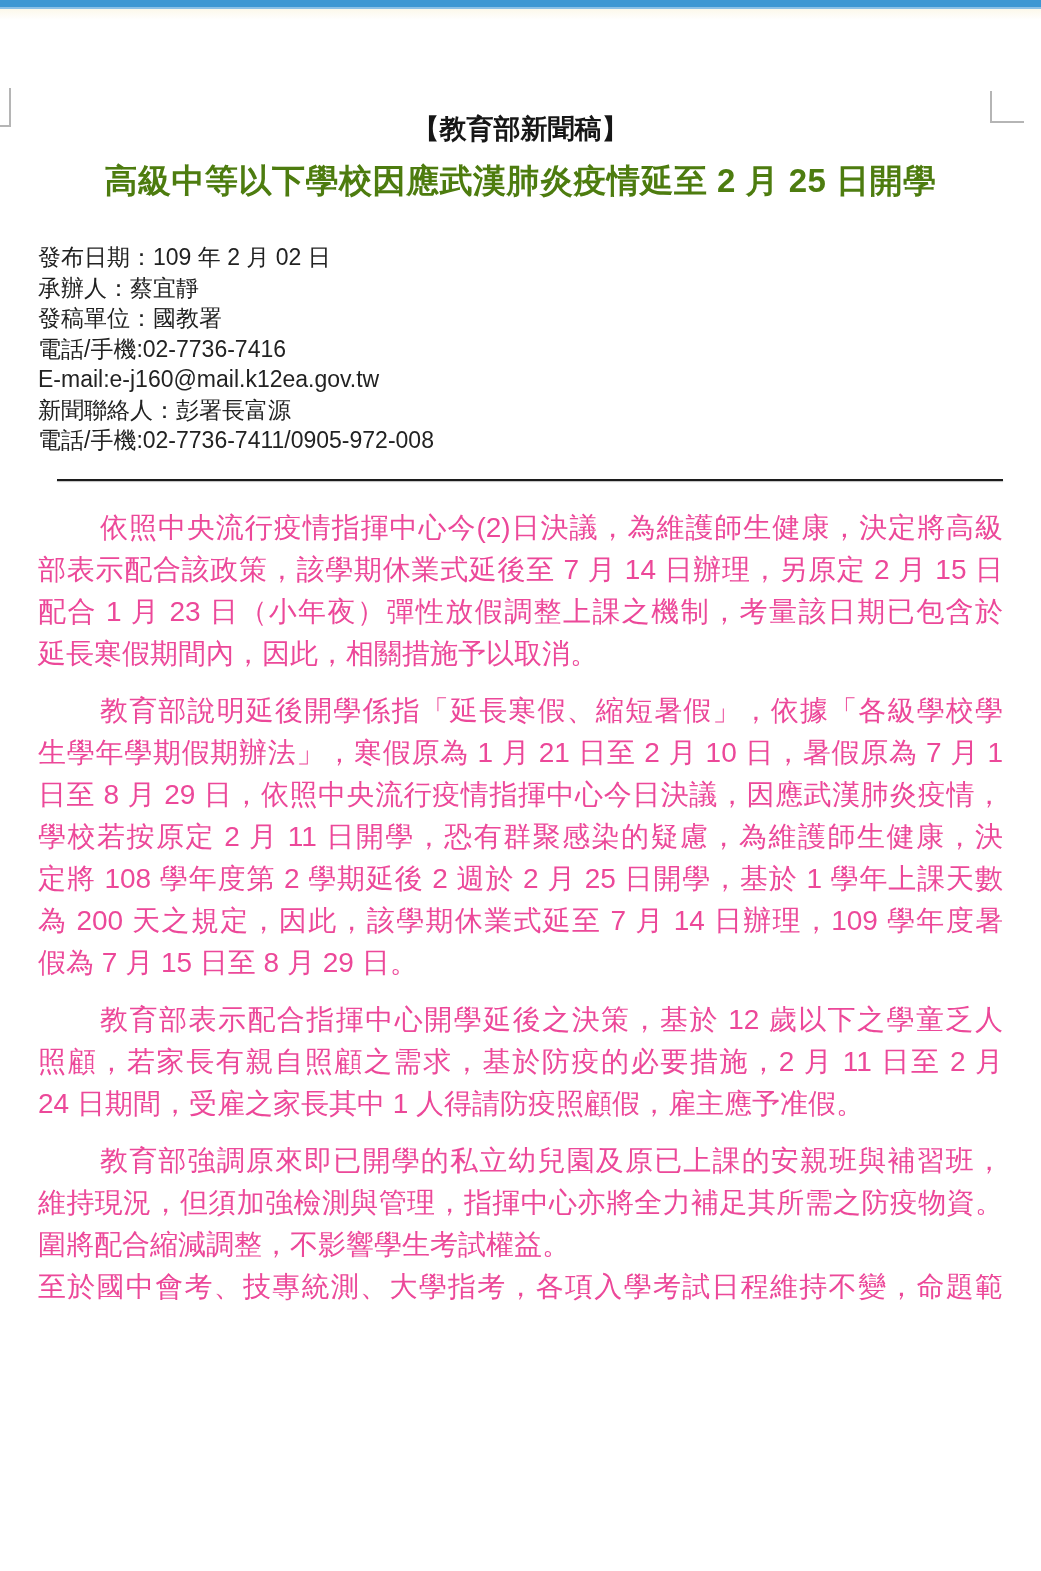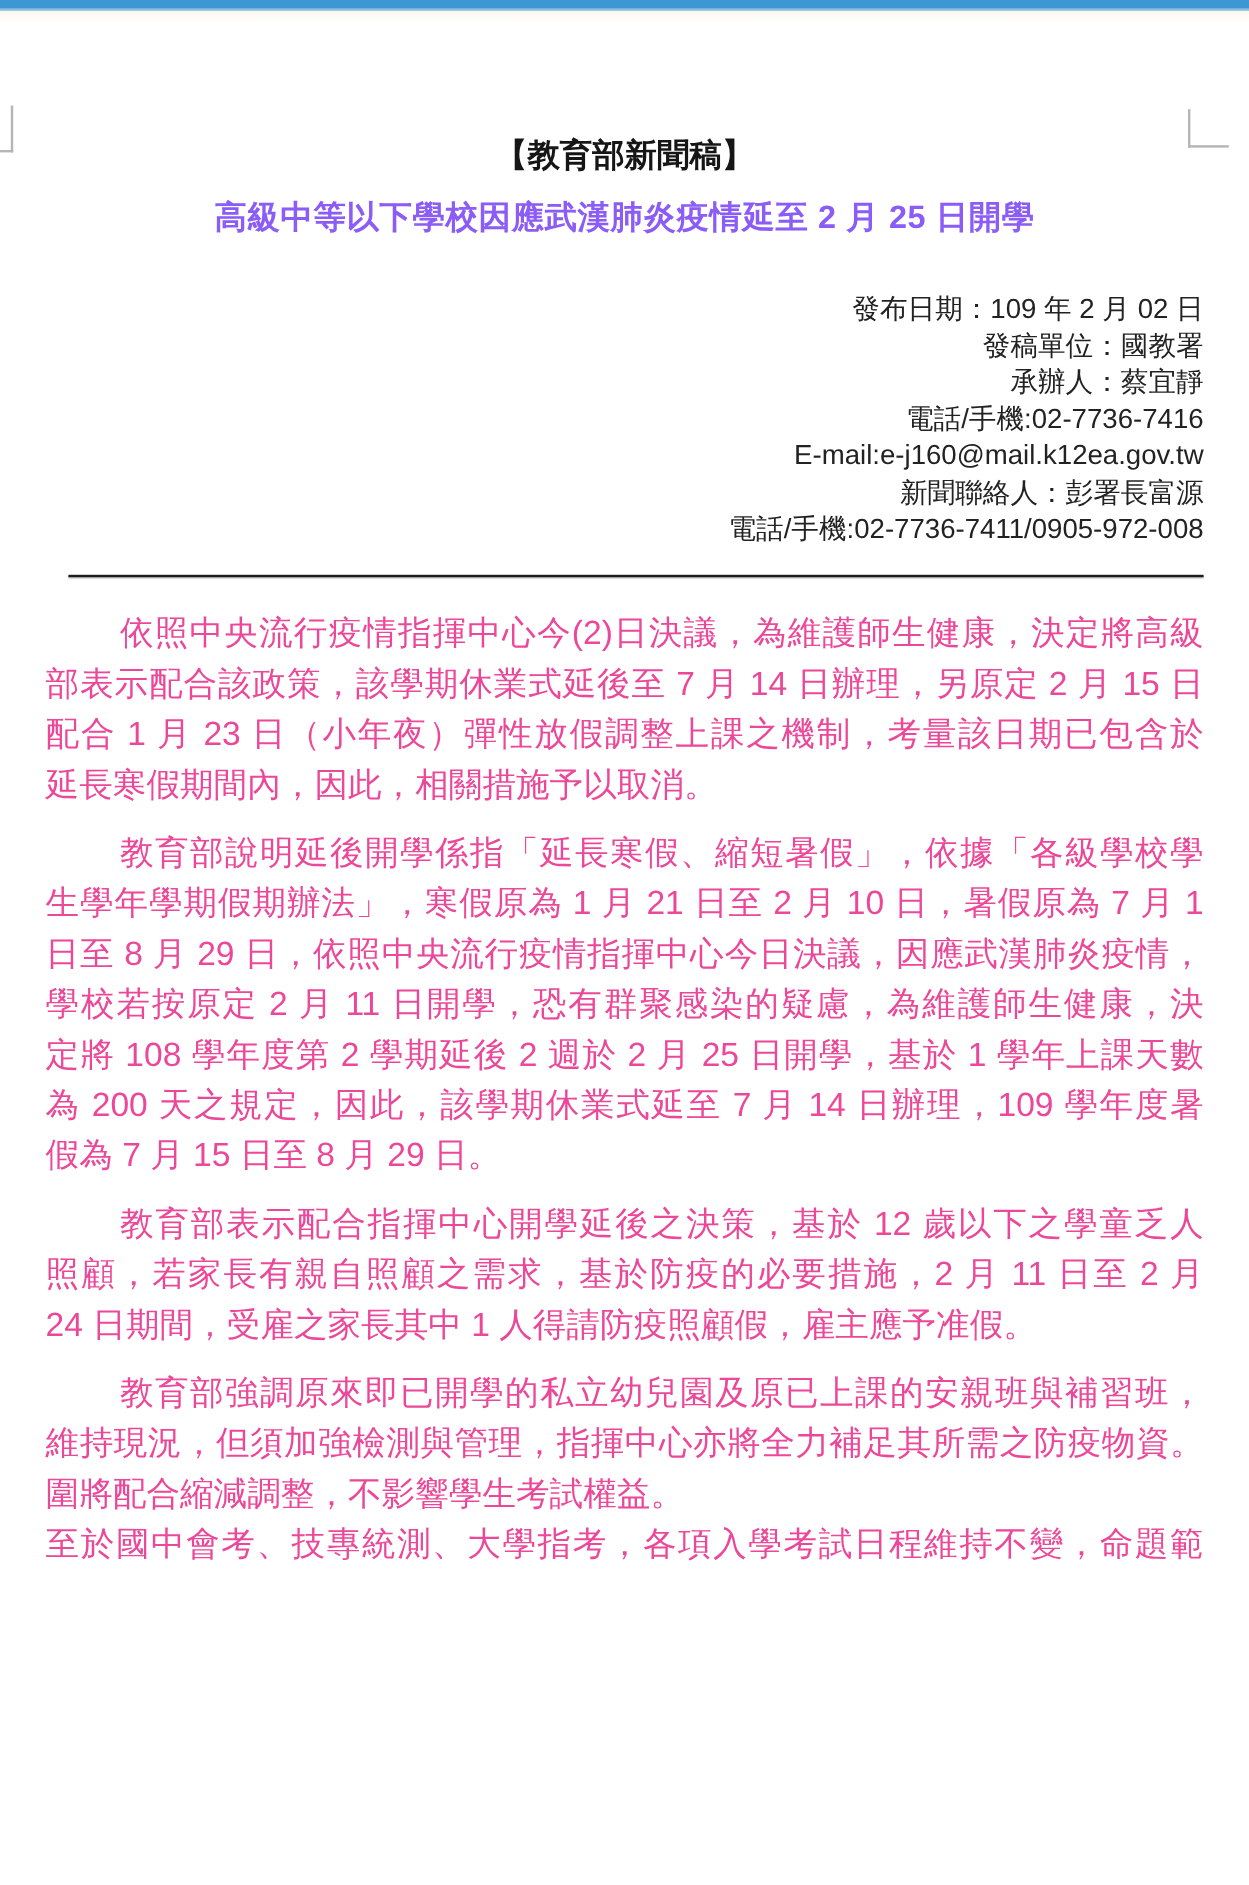--- a/index.html
+++ b/index.html
@@ -42,30 +42,30 @@
   .title1 {
     margin: 91px 0 0 0;
     font-size: 27px;
     line-height: 36px;
     font-weight: 700;
     text-align: center;
     color: #161616;
   }
   .title2 {
     margin: 13px 0 0 0;
-    font-size: 27px;
+    font-size: 33px;
     line-height: 42px;
     font-weight: 700;
     text-align: center;
     letter-spacing: 0.5px;
-    color: #8b5cf6;
+    color: #4d7c0f;
   }
   .meta {
     margin-top: 40px;
-    text-align: right;
+    text-align: left;
     font-size: 23px;
     line-height: 30.5px;
     color: #222222;
   }
   .divider {
     margin: 23px 0 0 19px;
     height: 2px;
     background: #1c1c1c;
     box-shadow: 0 1px 1px rgba(0,0,0,0.25);
   }
@@ -93,22 +93,22 @@
 
   <div class="corner-mark left"></div>
   <div class="corner-mark right"></div>
 
   <div class="doc">
     <div class="title1">【教育部新聞稿】</div>
     <div class="title2">高級中等以下學校因應武漢肺炎疫情延至 2 月 25 日開學</div>
 
     <div class="meta">
       <div>發布日期：109 年 2 月 02 日</div>
+      <div>承辦人：蔡宜靜</div>
       <div>發稿單位：國教署</div>
-      <div>承辦人：蔡宜靜</div>
       <div>電話/手機:02-7736-7416</div>
       <div>E-mail:e-j160@mail.k12ea.gov.tw</div>
       <div>新聞聯絡人：彭署長富源</div>
       <div>電話/手機:02-7736-7411/0905-972-008</div>
     </div>
 
     <div class="divider"></div>
 
     <div class="bodytext">
       <div class="para">

